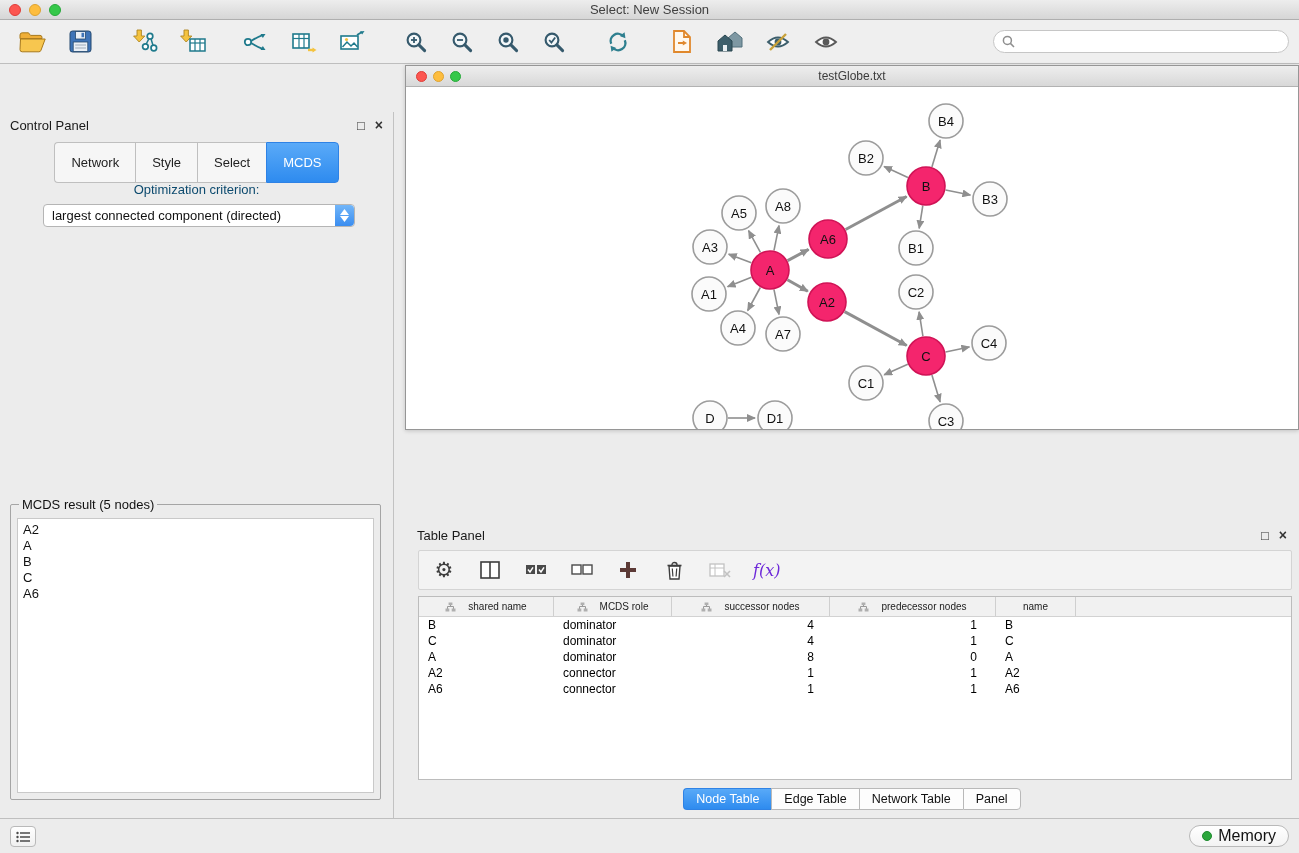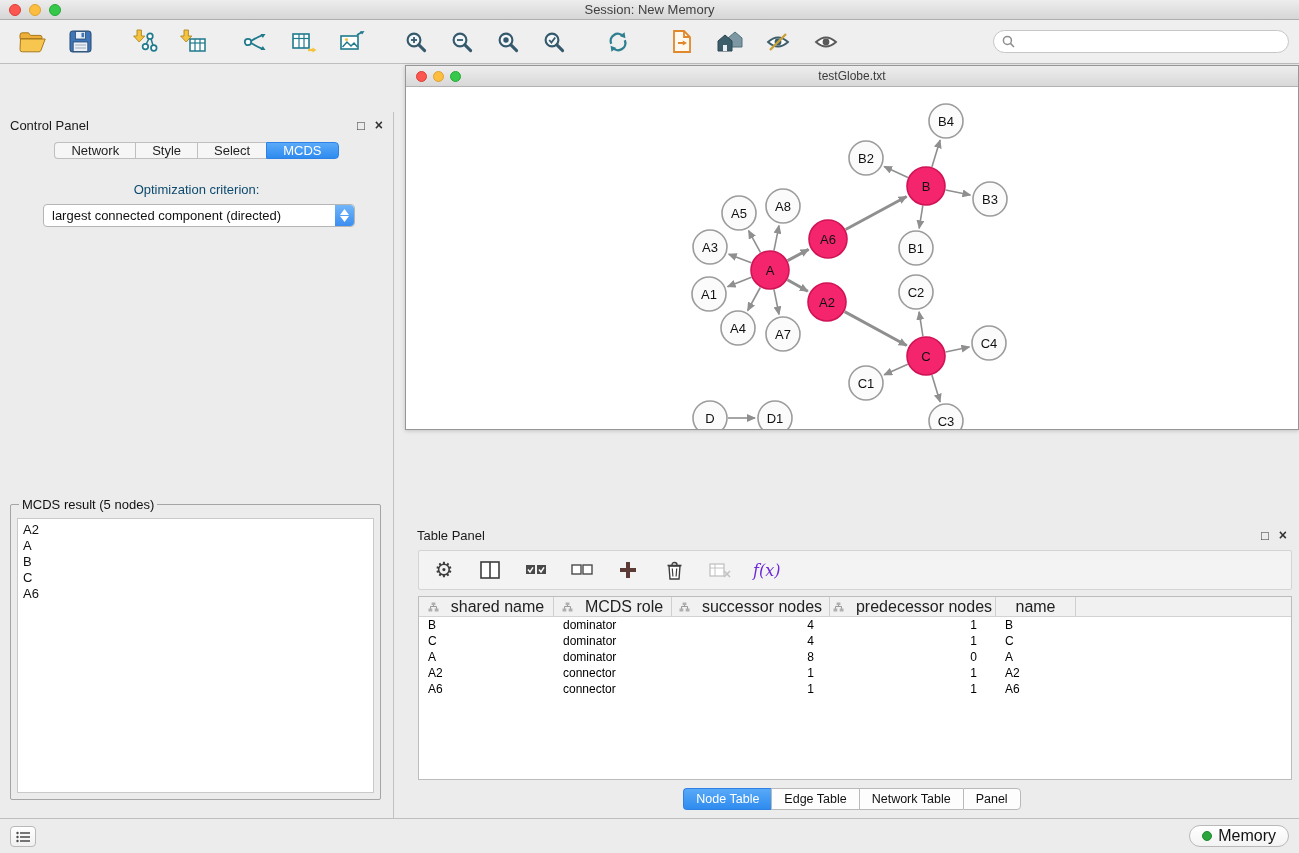--- a/index.html
+++ b/index.html
@@ -33,21 +33,21 @@
   
   .control-panel { position:absolute; left:0; top:64px; width:394px; bottom:35px;
     background:#ECECEC; border-right:1px solid #C2C2C2;margin-top:48px; }
   .panel-head { position:absolute; top:0; left:0; right:0; height:26px;
     display:flex; align-items:center; padding:0 10px; font-size:13px; color:#1A1A1A; }
   .panel-head .spacer { flex:1; }
   .mini-ic { font-size:13px; color:#333; margin-left:10px; line-height:1; }
   .mini-ic.x { font-weight:bold; font-size:14px; }
   .cp-tabs { position:absolute; top:30px; left:0; right:0; display:flex; justify-content:center; }
   .cp-tab { font-size:13px; color:#222; background:#F6F6F6; border:1px solid #BFBFBF;
-    border-right:none; padding:0 16px; }
+    border-right:none; padding:12px 16px; }
   .cp-tab:first-child { border-radius:4px 0 0 4px; }
   .cp-tab:last-child { border-right:1px solid #3E9BF4; border-radius:0 4px 4px 0; }
   .cp-tab.active { background:linear-gradient(#5AAAF8,#2E8BEF); border-color:#2E82E5; color:#fff; }
   .opt-label { position:absolute; top:70px; left:0; right:0; text-align:center;
     font-size:13px; color:#0c4a6e; }
   .dropdown { position:absolute; top:92px; left:43px; width:312px; height:23px; background:#FFFFFF;
     border:1px solid #B5B5B5; border-radius:4px; display:flex; align-items:center;
     font-size:13px; color:#111; padding-left:8px; }
   .dd-stepper { position:absolute; right:0px; top:0px; bottom:0px; width:19px;
     background:linear-gradient(#72B6F9,#3A8DF0); border-radius:0 4px 4px 0;
@@ -81,21 +81,21 @@
   .tp-toolbar { position:absolute; left:13px; right:7px; top:30px; height:40px;
     background:#F3F3F3; border:1px solid #D4D4D4; border-radius:2px;
     display:flex; align-items:center; padding-left:12px; gap:20px; }
   .tp-ic { display:flex; align-items:center; justify-content:center; width:26px; height:26px; }
   .gear-glyph { font-family:"DejaVu Sans",sans-serif; font-size:21px; color:#3E3E3E; line-height:1; }
   .fx { font-family:"DejaVu Serif",serif; font-style:italic; font-size:16px; color:#6d28d9; }
   .data-table { position:absolute; left:13px; right:7px; top:76px; bottom:38px; background:#FFFFFF;
     border:1px solid #BCBCBC; overflow:hidden; }
   .thead { display:flex; height:20px; background:#F1F1F1; border-bottom:1px solid #D2D2D2; }
   .th { display:flex; align-items:center; justify-content:center; gap:12px;
-    font-size:16px; color:#222; border-right:1px solid #CFCFCF; }
+    font-size:10px; color:#222; border-right:1px solid #CFCFCF; }
   .trow { display:flex; height:16px; align-items:center; }
   .td { font-size:12px; color:#000; overflow:hidden; white-space:nowrap; }
   .c0 { width:135px; } .c1 { width:118px; } .c2 { width:158px; } .c3 { width:166px; }
   .c4 { width:80px; } .cfill { flex:1; border-right:none !important; }
   .td.c0,.td.c1,.td.c4 { padding-left:9px; }
   .td.c2 { text-align:right; padding-right:16px; }
   .td.c3 { text-align:right; padding-right:19px; }
   .tp-tabs { position:absolute; bottom:8px; left:0; right:0; display:flex; justify-content:center; }
   .tp-tab { font-size:12.5px; color:#111; background:#FDFDFD; border:1px solid #B9B9B9;
     border-right:none; padding:3px 12px; }
@@ -118,21 +118,21 @@
 <body>
 
 <div class="app">
 
   <div class="titlebar">
     <div class="traffic">
       <span class="light red"></span>
       <span class="light yellow"></span>
       <span class="light green"></span>
     </div>
-    <div class="win-title">Session: New Memory</div>
+    <div class="win-title">Select: New Session</div>
   </div>
 
   <div class="toolbar">
     <div class="tb-group">
       <span class="tbtn">
         <svg width="27" height="22" viewBox="0 0 27 22">
           <path d="M1 4 q0-2.2 2.2-2.2 h6.3 l2 2.6 h9.5 q2 0 2 2 v1.2 H1 z" fill="#EFAE37" stroke="#A8791B"></path>
           <path d="M1.5 8 h21.5 l3.2 0 -4.2 11.2 q-.5 1.6-2.1 1.6 H3.2 q-2.2 0-2.2-2.2 z" fill="#F7C64F" stroke="#A8791B"></path>
         </svg>
       </span>

